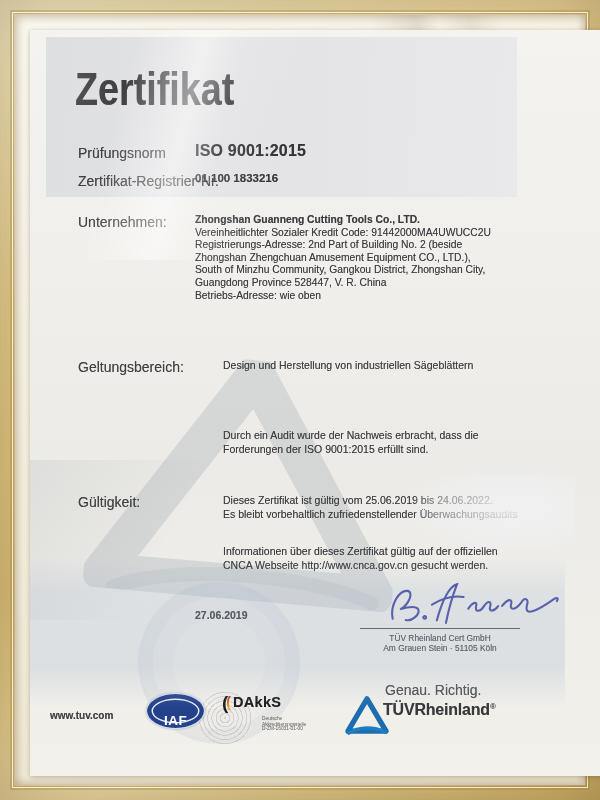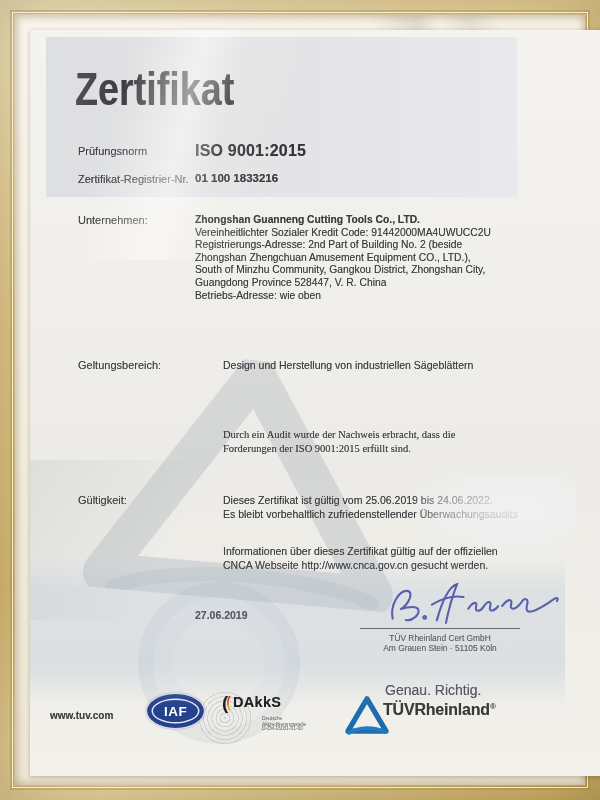--- a/index.html
+++ b/index.html
@@ -23,40 +23,40 @@
   .paper .txt{text-shadow:0 0 .5px rgba(62,62,66,.55);}
   .abs{position:absolute;}
 
   
   .band{position:absolute;left:16px;top:7px;width:471px;height:160px;
     background:linear-gradient(92deg,#dedfe1 0%,#e4e4e6 55%,#e9e9eb 100%);}
   .title{left:45px;top:36px;font-size:46px;font-weight:600;color:#4a4a4d;
     letter-spacing:0;transform:scaleX(.82);transform-origin:left top;line-height:1;
     background:linear-gradient(100deg,#6a6a6e 0%,#39393c 35%,#58585c 60%,#343437 100%);
     -webkit-background-clip:text;background-clip:text;-webkit-text-fill-color:transparent;}
-  .lbl{font-size:11px;color:#414144;}
+  .lbl{font-size:14px;color:#414144;}
   .val-col{left:165px;}
   .iso{font-size:16px;font-weight:700;color:#333336;letter-spacing:.2px;}
   .reg{font-size:11.5px;font-weight:700;color:#353538;}
 
   .body-sm{font-size:10.3px;line-height:12.6px;color:#3c3c3f;}
   .body-md{font-size:10.5px;line-height:14.2px;color:#3c3c3f;margin-left:28px;}
   .bold{font-weight:700;}
 
   
   .sig-svg{left:352px;top:546px;width:180px;height:56px;transform:rotate(-3deg);}
   .sig-line{left:330px;top:598px;width:160px;height:1px;background:#4c4c4e;}
   .issuer{left:318px;top:603px;width:184px;text-align:center;font-size:8.4px;line-height:10px;color:#3f3f42;}
 
   
   .website{left:20px;top:680px;font-size:10px;font-weight:600;color:#414144;}
   .iaf{left:116px;top:663px;width:57px;height:34px;border-radius:50%;
     background:#24418c;border:1px solid rgba(255,255,255,.85);
     box-shadow:inset 0 0 0 4.5px #24418c, inset 0 0 0 6px rgba(255,255,255,.9), 0 0 2px rgba(40,60,120,.4);
-    display:flex;align-items:center;justify-content:center;}
+    display:flex;align-items:flex-end;justify-content:center;}
   .iaf span{color:#fff;font-weight:700;font-size:13.5px;letter-spacing:.5px;}
   .rings{left:166px;top:659px;width:58px;height:58px;border-radius:50%;opacity:.45;
     background:repeating-radial-gradient(circle at 50% 50%, rgba(120,120,122,.5) 0 1px, transparent 1px 4.2px);}
   .dakks{left:192px;top:664px;width:140px;}
   .dakks .row{display:flex;align-items:flex-start;}
   .paren1{font-size:19px;font-weight:700;color:#1d1d1f;line-height:18px;}
   .paren2{font-size:14px;font-weight:700;line-height:17px;margin-left:-2px;
     background:linear-gradient(180deg,#c8322a 20%,#e8a713 80%);
     -webkit-background-clip:text;background-clip:text;-webkit-text-fill-color:transparent;color:#c8322a;}
   .dakks-word{font-size:14.5px;font-weight:700;color:#1b1b1d;letter-spacing:.3px;margin-left:2px;}
@@ -115,21 +115,21 @@
       <div>Registrierungs-Adresse: 2nd Part of Building No. 2 (beside</div>
       <div>Zhongshan Zhengchuan Amusement Equipment CO., LTD.),</div>
       <div>South of Minzhu Community, Gangkou District, Zhongshan City,</div>
       <div>Guangdong Province 528447, V. R. China</div>
       <div>Betriebs-Adresse: wie oben</div>
     </div>
 
     <div class="abs txt lbl" style="left:48px;top:329px;">Geltungsbereich:</div>
     <div class="abs txt body-md val-col" style="top:328px;width:350px;">Design und Herstellung von industriellen Sägeblättern</div>
 
-    <div class="abs txt body-md val-col" style="top:398px;width:340px;font-family:Liberation Serif, serif;">
+    <div class="abs txt body-md val-col" style="top:398px;width:340px;">
       <div>Durch ein Audit wurde der Nachweis erbracht, dass die</div>
       <div>Forderungen der ISO 9001:2015 erfüllt sind.</div>
     </div>
 
     <div class="abs txt lbl" style="left:48px;top:464px;">Gültigkeit:</div>
     <div class="abs txt body-md val-col" style="top:463px;width:350px;">
       <div>Dieses Zertifikat ist gültig vom 25.06.2019 bis 24.06.2022.</div>
       <div>Es bleibt vorbehaltlich zufriedenstellender Überwachungsaudits</div>
     </div>
 

